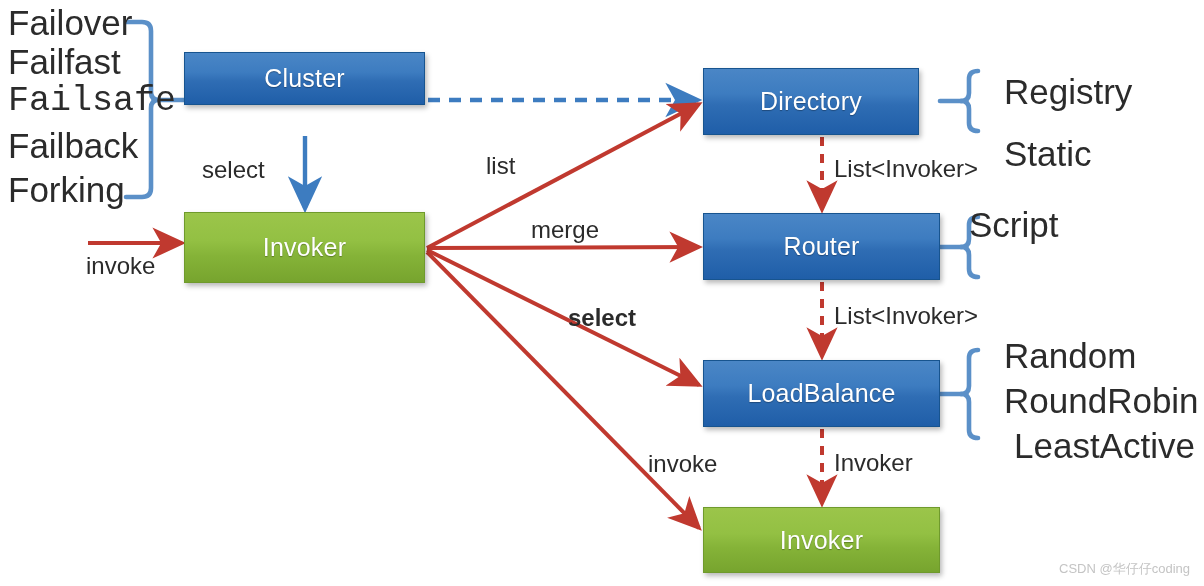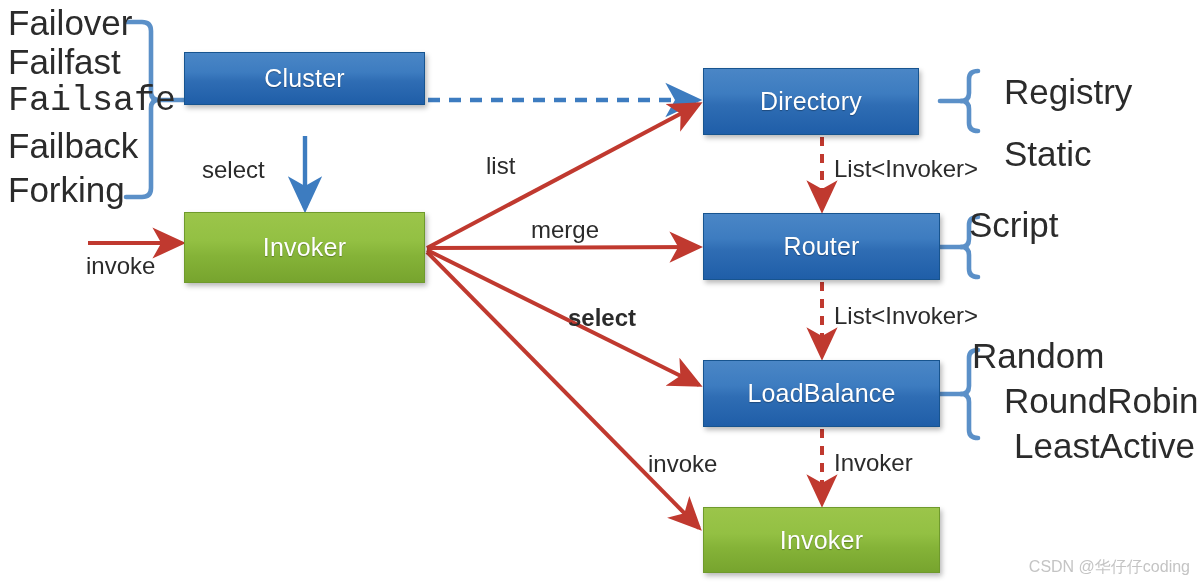--- a/index.html
+++ b/index.html
@@ -68,21 +68,21 @@
     z-index: 4;
     pointer-events: none;
   }
 
   
   .watermark {
     position: absolute;
     right: 14px;
     bottom: 8px;
     color: #c4c4c4;
-    font-size: 16px;
+    font-size: 13px;
     white-space: nowrap;
     z-index: 10;
   }
 </style>
 </head>
 <body>
 
 <div id="canvas">
 
   <svg id="wires" viewBox="0 0 1204 586" width="1204" height="586">
@@ -171,21 +171,21 @@
 
   <div class="node green" style="left:703px; top:507px; width:237px; height:66px;">
     <span>Invoker</span>
   </div>
 
   <div class="strat" style="left:1004px; top:72px;">Registry</div>
   <div class="strat" style="left:1004px; top:114px;margin-top:20px;">Static</div>
 
   <div class="strat" style="left:969px; top:205px;">Script</div>
 
-  <div class="strat" style="left:972px; top:336px;">Random</div>
+  <div class="strat" style="left:1004px; top:336px;">Random</div>
   <div class="strat" style="left:1004px; top:381px;">RoundRobin</div>
   <div class="strat" style="left:1004px; top:426px;margin-left:10px;">LeastActive</div>
 
   <div class="lbl edge" style="left:86px; top:252px;">invoke</div>
 
   <div class="lbl edge" style="left:202px; top:156px;">select</div>
 
   <div class="lbl edge" style="left:486px; top:152px;">list</div>
 
   <div class="lbl edge" style="left:531px; top:216px;">merge</div>

